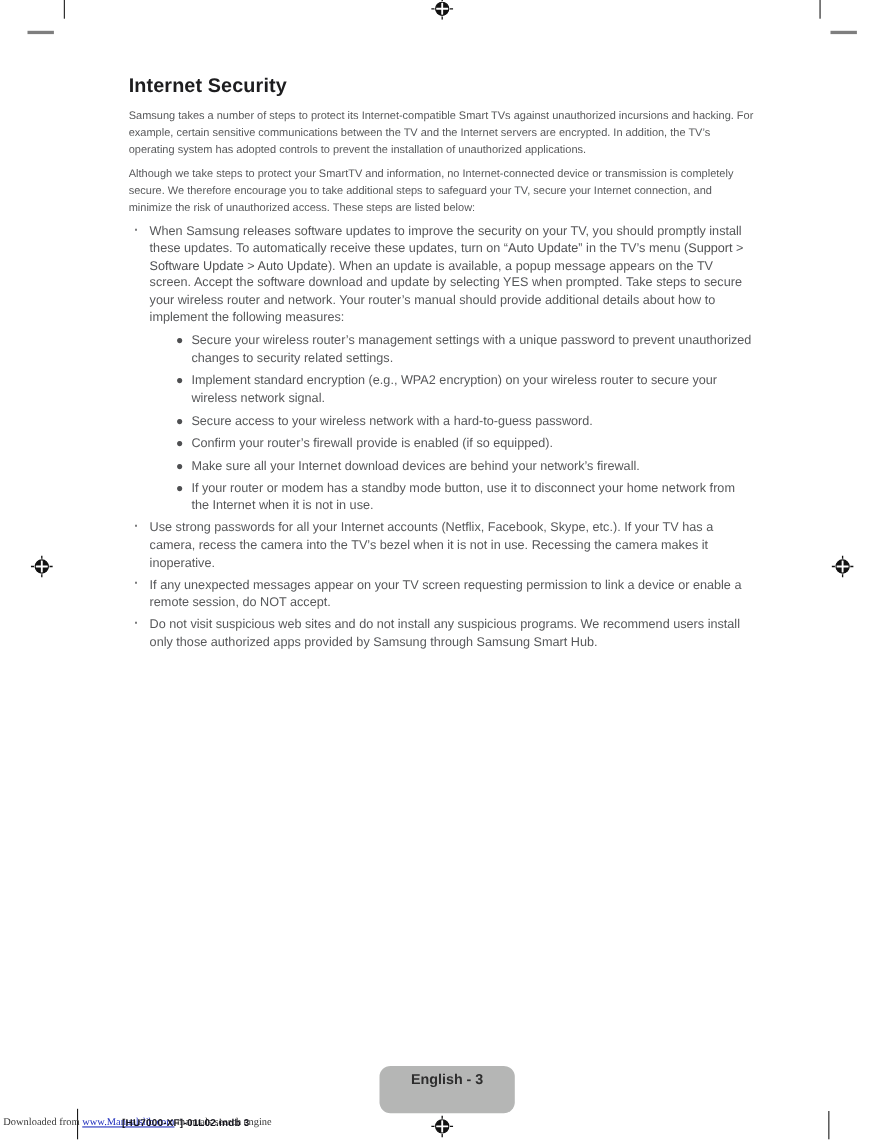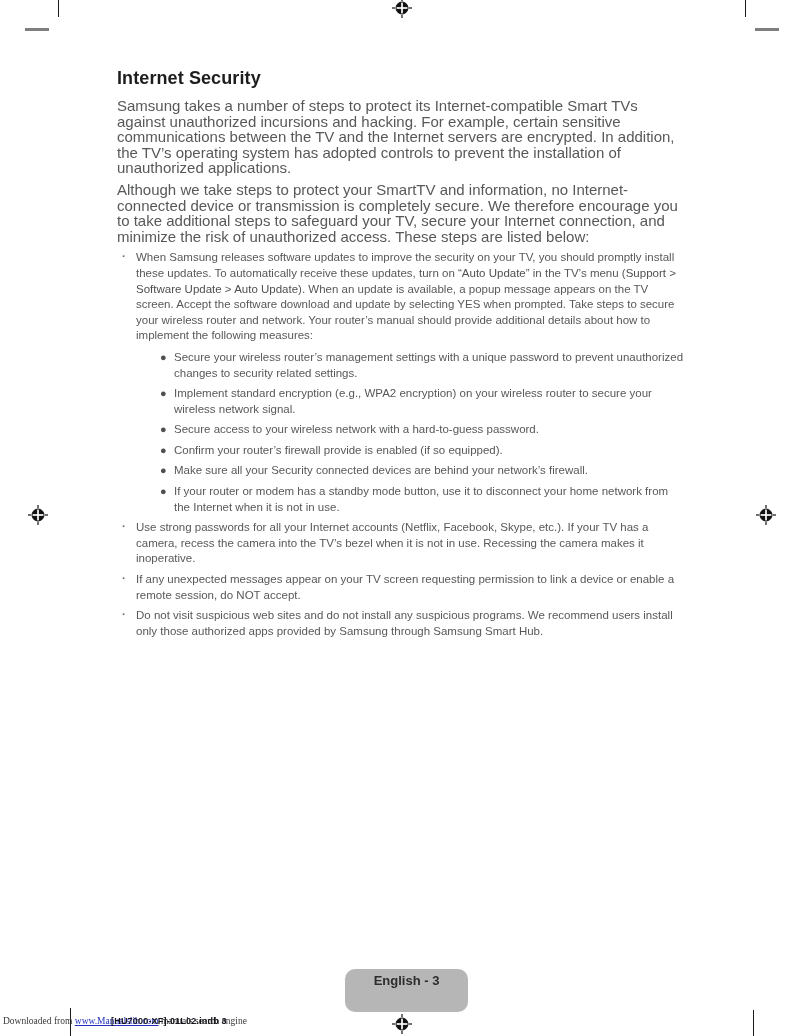--- a/index.html
+++ b/index.html
@@ -7,21 +7,21 @@
   body { position:relative; font-family:"Liberation Sans","DejaVu Sans",sans-serif; }
 
   
   .regmark { position:absolute; width:20px; height:20px; }
   .vline   { position:absolute; width:1px; background:#1a1a1a; }
   .graybar { position:absolute; height:3px; background:#7e7e7e; }
 
   
   .content { position:absolute; left:117px; top:68px; width:570px; color:#57585a; }
   .doc-title { font-size:18px; font-weight:700; color:#1d1d1f; letter-spacing:0.1px; margin-bottom:9px; }
-  .para { font-size:15px; line-height:15.6px; margin-bottom:6px; }
+  .para { font-size:10px; line-height:15.6px; margin-bottom:6px; }
   .bold { font-weight:400; color:#4e4f51; }
 
   ul { list-style:none; }
   .l1 { position:relative; padding-left:19px; font-size:11.5px; line-height:15.6px; margin-bottom:5px; }
   .l1 > .b1 { position:absolute; left:5px; top:-1px; font-weight:700; color:#6a6b6d; }
   .sublist { margin-top:6px; }
   .l2 { position:relative; padding-left:38px; font-size:11.5px; line-height:15.6px; margin-bottom:5px; }
   .l2 > .b2 { position:absolute; left:24px; top:0; font-size:11px; color:#4e4f51; }
 
   
@@ -89,21 +89,21 @@
 
   <ul>
     <li class="l1">
       <span class="b1">·</span>
       <span><span>When Samsung releases software updates to improve the security on your TV, you should promptly install these updates. To automatically receive these updates, turn on “</span><span class="bold">Auto Update</span><span>” in the TV’s menu (</span><span class="bold">Support</span><span> &gt; </span><span class="bold">Software Update</span><span> &gt; </span><span class="bold">Auto Update</span><span>). When an update is available, a popup message appears on the TV screen. Accept the software download and update by selecting YES when prompted. Take steps to secure your wireless router and network. Your router’s manual should provide additional details about how to implement the following measures:</span></span>
       <ul class="sublist">
         <li class="l2"><span class="b2">●</span><span>Secure your wireless router’s management settings with a unique password to prevent unauthorized changes to security related settings.</span></li>
         <li class="l2"><span class="b2">●</span><span>Implement standard encryption (e.g., WPA2 encryption) on your wireless router to secure your wireless network signal.</span></li>
         <li class="l2"><span class="b2">●</span><span>Secure access to your wireless network with a hard-to-guess password.</span></li>
         <li class="l2"><span class="b2">●</span><span>Confirm your router’s firewall provide is enabled (if so equipped).</span></li>
-        <li class="l2"><span class="b2">●</span><span>Make sure all your Security connected devices are behind your network’s firewall.</span></li>
+        <li class="l2"><span class="b2">●</span><span>Make sure all your Internet download devices are behind your network’s firewall.</span></li>
         <li class="l2"><span class="b2">●</span><span>If your router or modem has a standby mode button, use it to disconnect your home network from the Internet when it is not in use.</span></li>
       </ul>
     </li>
     <li class="l1">
       <span class="b1">·</span>
       <span>Use strong passwords for all your Internet accounts (Netflix, Facebook, Skype, etc.). If your TV has a camera, recess the camera into the TV’s bezel when it is not in use. Recessing the camera makes it inoperative.</span>
     </li>
     <li class="l1">
       <span class="b1">·</span>
       <span>If any unexpected messages appear on your TV screen requesting permission to link a device or enable a remote session, do NOT accept.</span>

